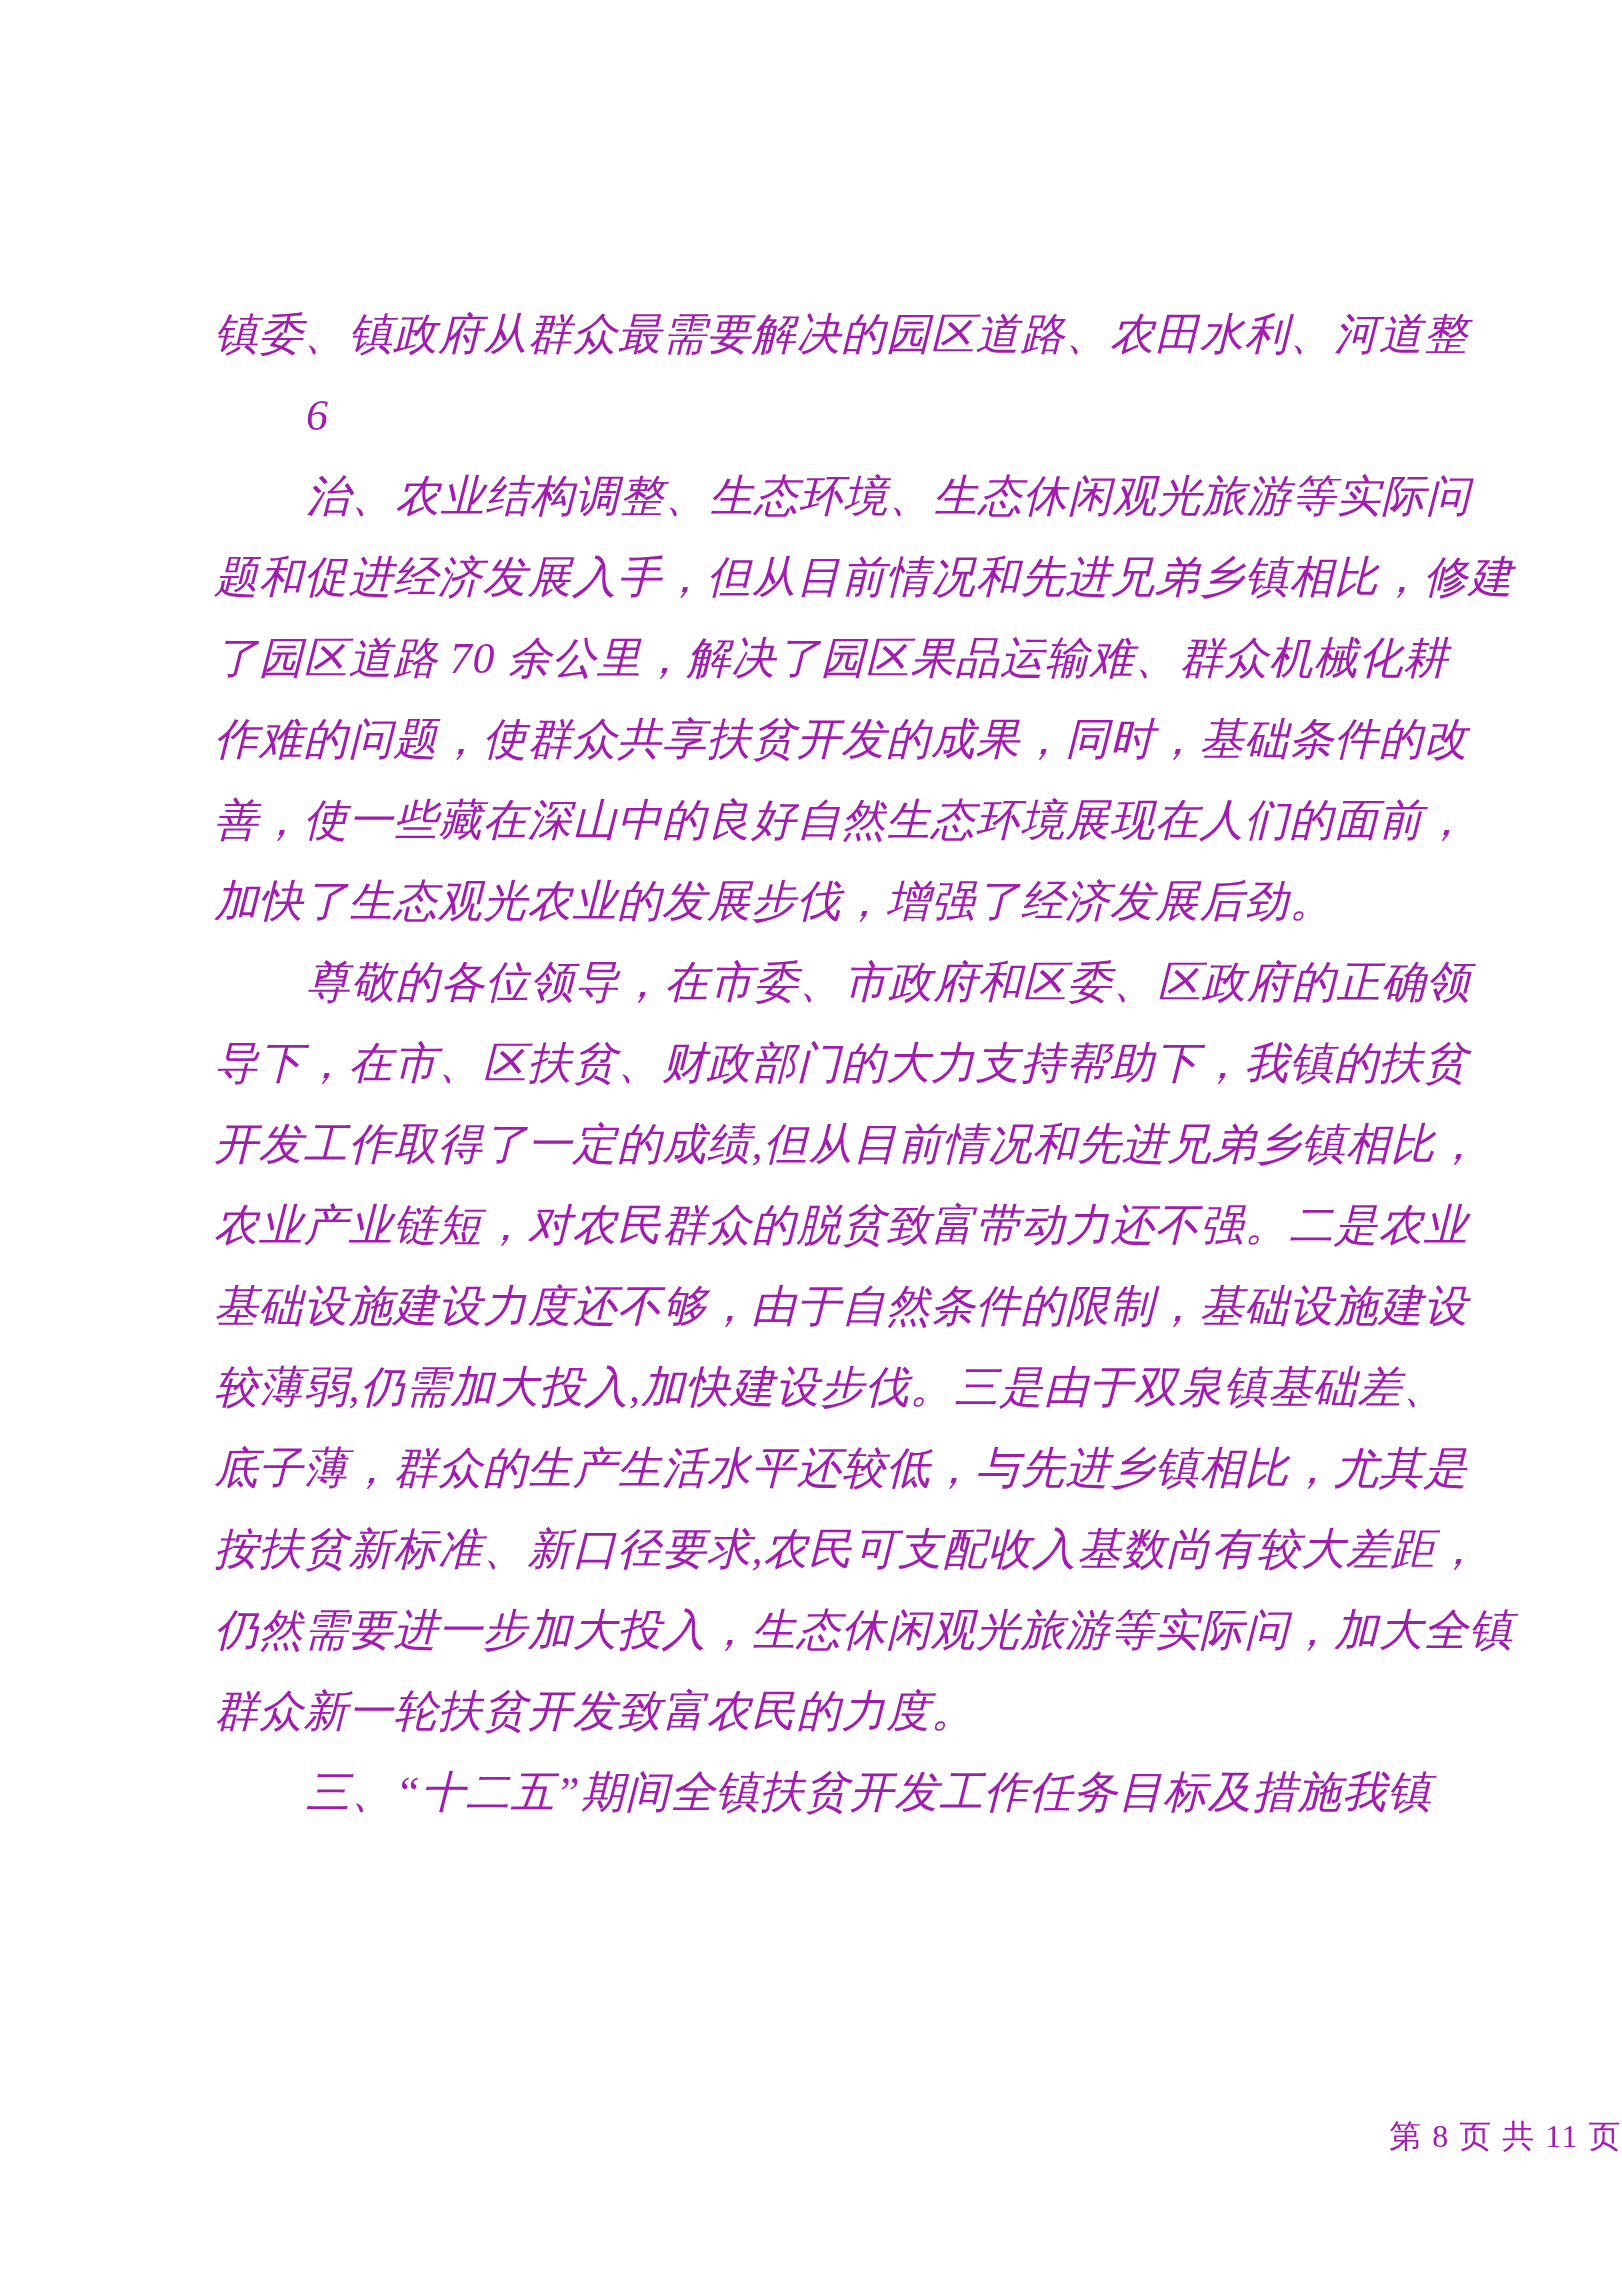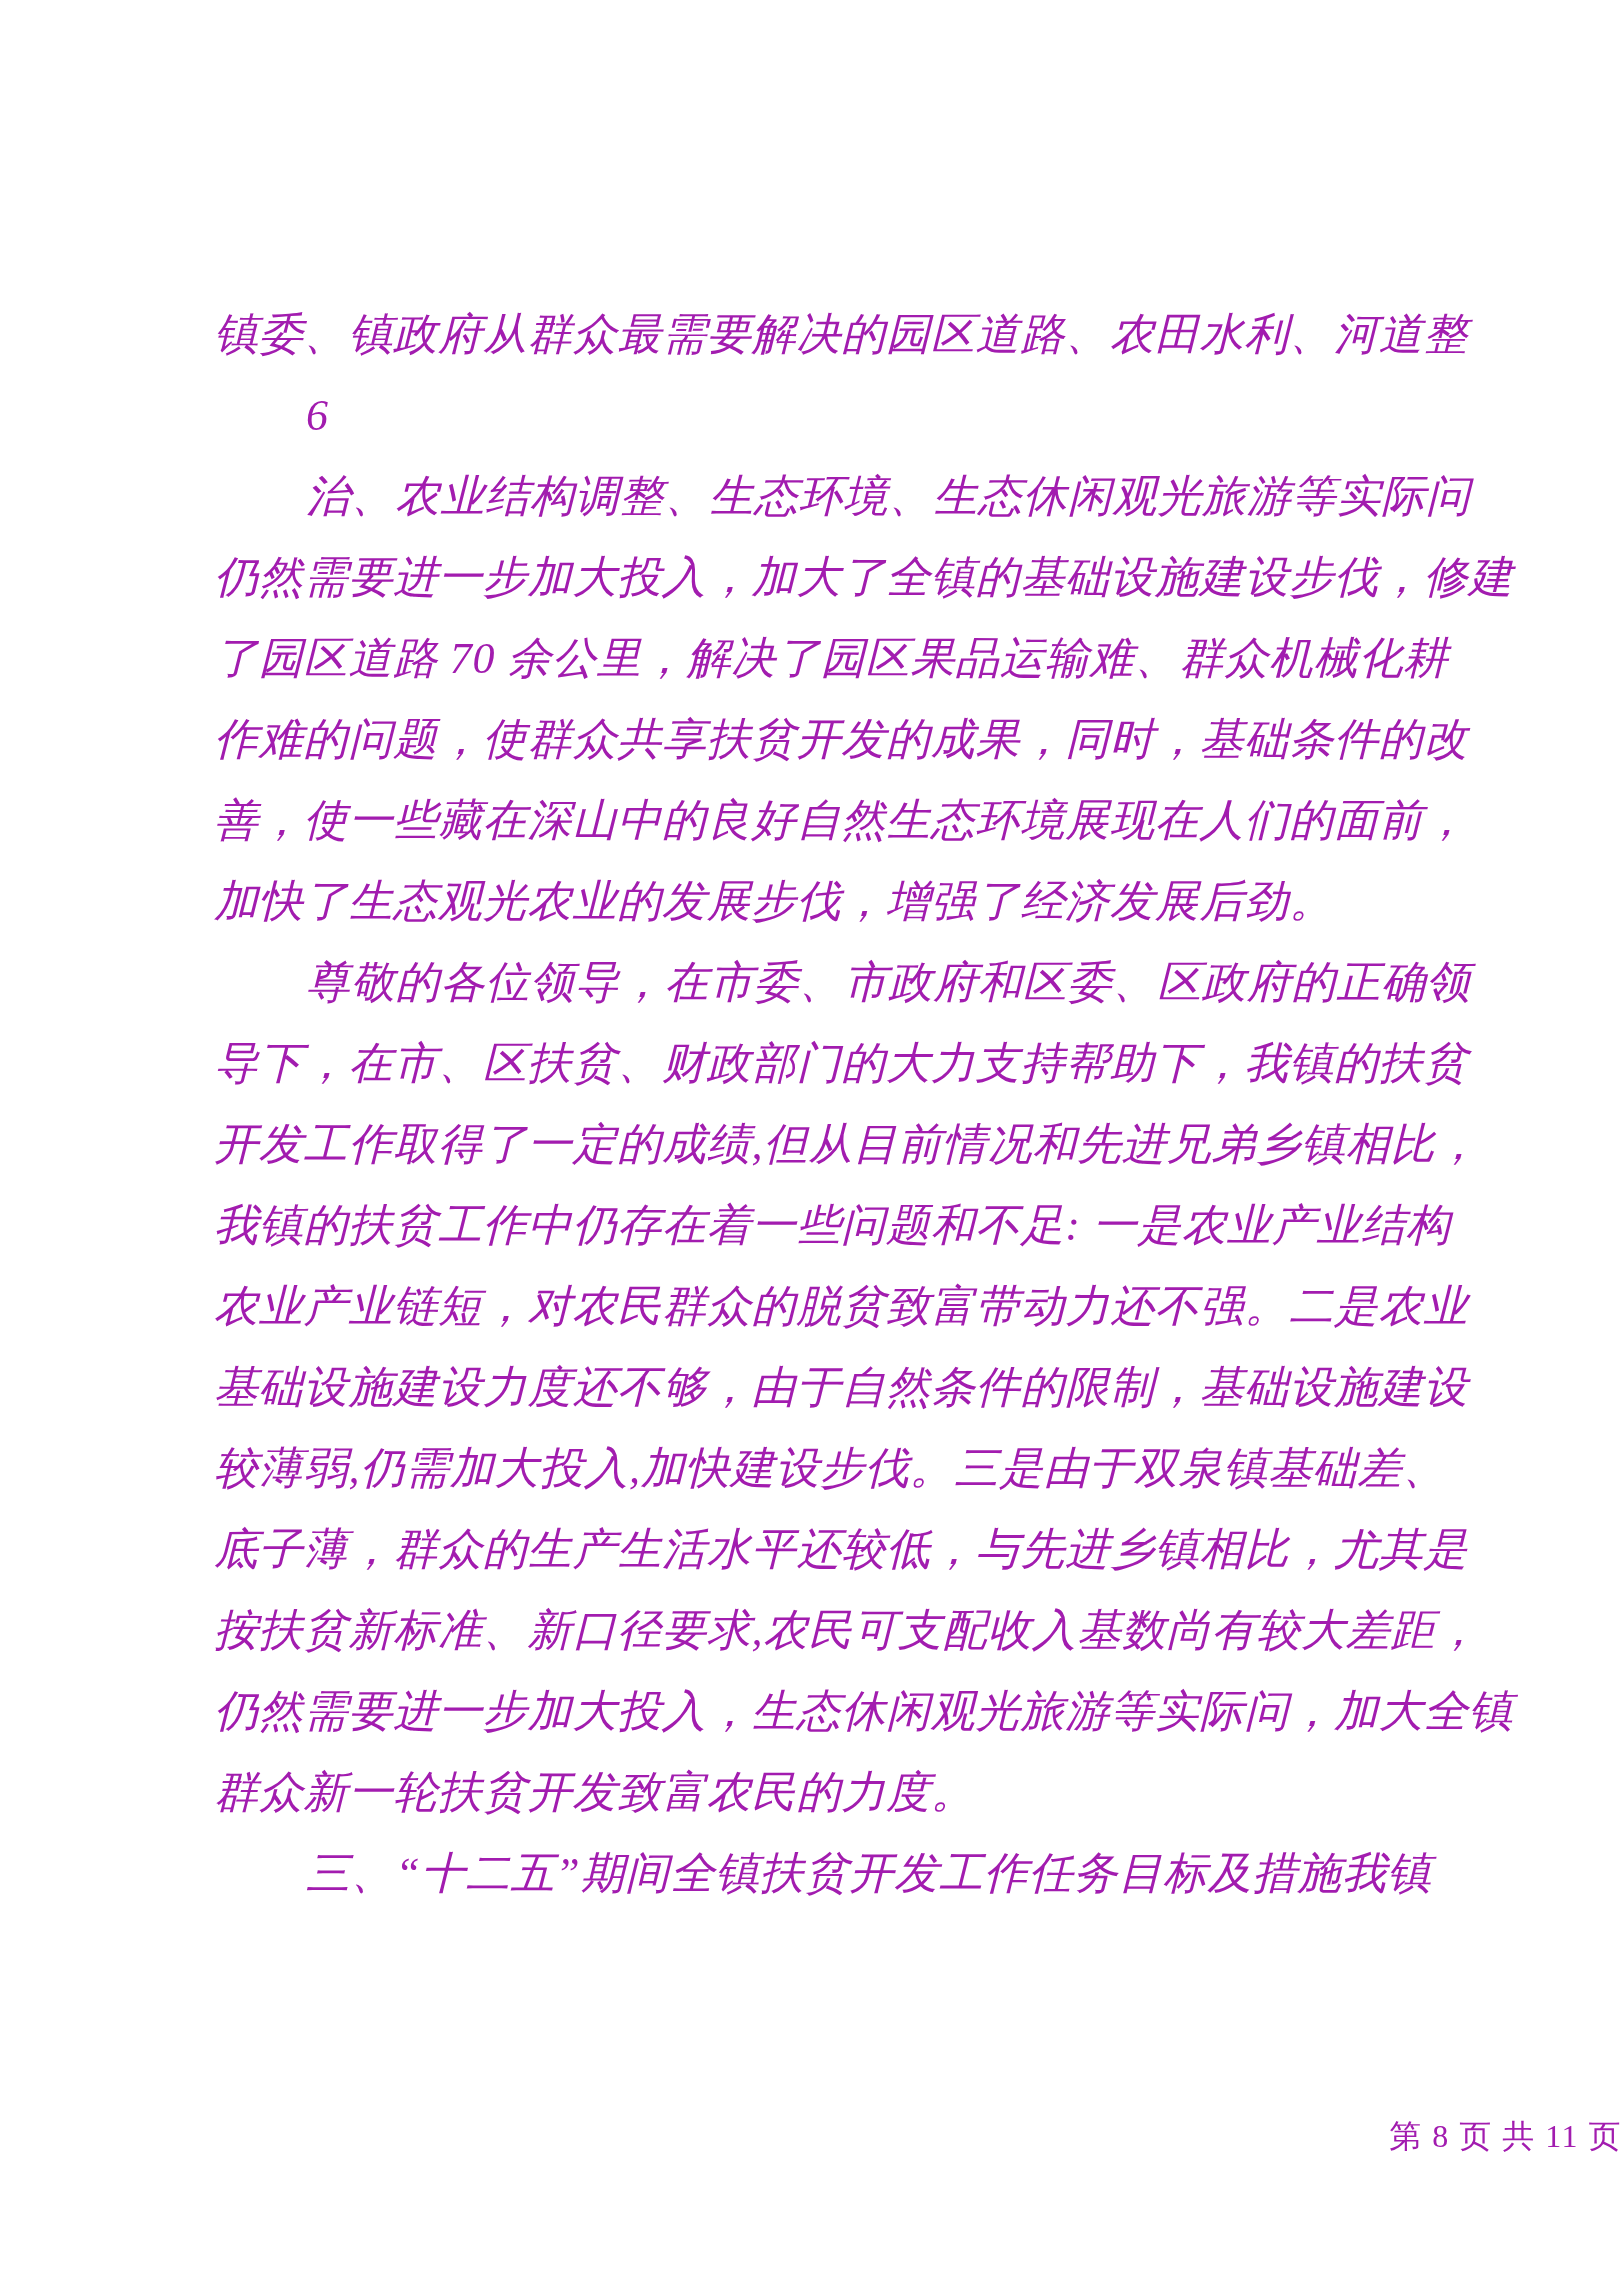--- a/index.html
+++ b/index.html
@@ -49,29 +49,28 @@
   }
 </style>
 </head>
 <body>
 
 <div class="page">
   <div class="body-text">
     <div class="line">镇委、镇政府从群众最需要解决的园区道路、农田水利、河道整</div>
     <div class="line indent">6</div>
     <div class="line indent">治、农业结构调整、生态环境、生态休闲观光旅游等实际问</div>
-    <div class="line">仍然需要进一步加大投入，加大了全镇的基础设施建设步伐，修建</div>
+    <div class="line">题和促进经济发展入手，但从目前情况和先进兄弟乡镇相比，修建</div>
     <div class="line">了园区道路 70 余公里，解决了园区果品运输难、群众机械化耕</div>
     <div class="line">作难的问题，使群众共享扶贫开发的成果，同时，基础条件的改</div>
     <div class="line">善，使一些藏在深山中的良好自然生态环境展现在人们的面前，</div>
     <div class="line">加快了生态观光农业的发展步伐，增强了经济发展后劲。</div>
     <div class="line indent">尊敬的各位领导，在市委、市政府和区委、区政府的正确领</div>
     <div class="line">导下，在市、区扶贫、财政部门的大力支持帮助下，我镇的扶贫</div>
     <div class="line">开发工作取得了一定的成绩,但从目前情况和先进兄弟乡镇相比，</div>
-    <div class="line">我镇的扶贫工作中仍存在着一些问题和不足: 一是农业产业结构</div>
     <div class="line">农业产业链短，对农民群众的脱贫致富带动力还不强。二是农业</div>
     <div class="line">基础设施建设力度还不够，由于自然条件的限制，基础设施建设</div>
     <div class="line">较薄弱,仍需加大投入,加快建设步伐。三是由于双泉镇基础差、</div>
     <div class="line">底子薄，群众的生产生活水平还较低，与先进乡镇相比，尤其是</div>
     <div class="line">按扶贫新标准、新口径要求,农民可支配收入基数尚有较大差距，</div>
     <div class="line">仍然需要进一步加大投入，生态休闲观光旅游等实际问，加大全镇</div>
     <div class="line">群众新一轮扶贫开发致富农民的力度。</div>
     <div class="line indent">三、“十二五”期间全镇扶贫开发工作任务目标及措施我镇</div>
   </div>
 

